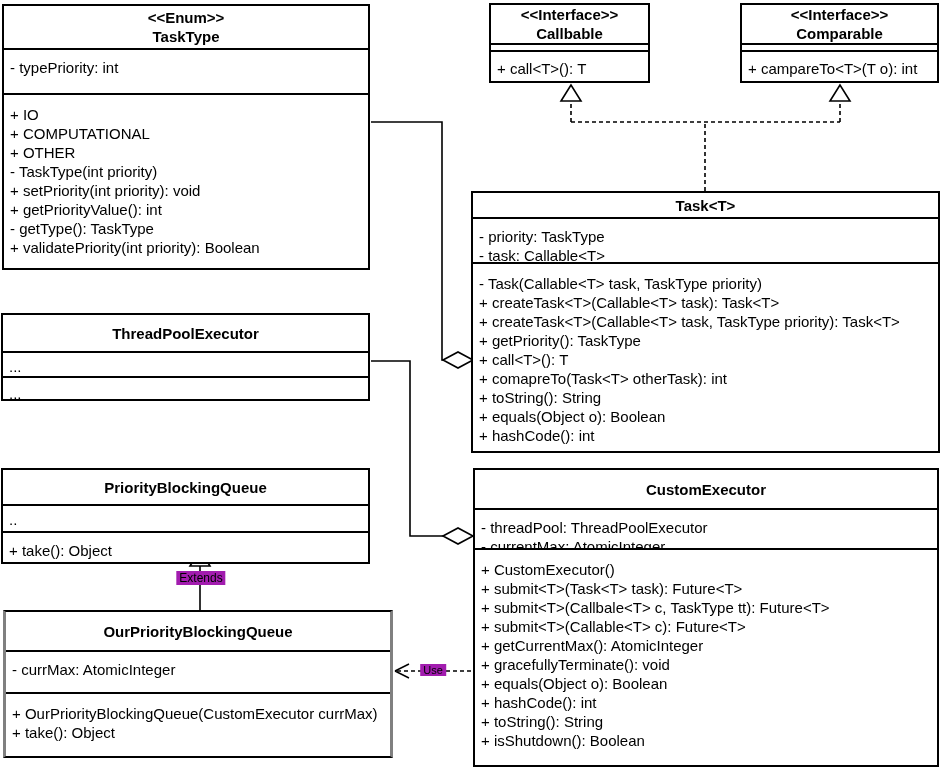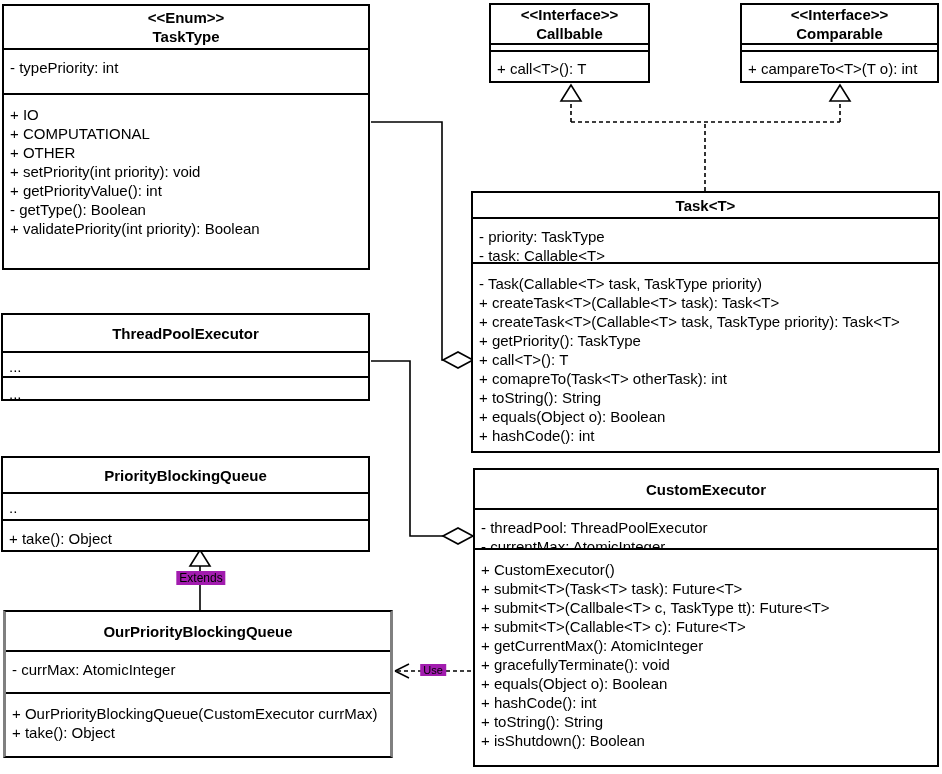--- a/index.html
+++ b/index.html
@@ -66,21 +66,21 @@
 
   .box-task       { left: 471px; top: 191px; width: 469px; height: 262px; }
   .box-task       .cb-header { height: 26px; }
   .box-task       .cb-attrs  { height: 45px; }
 
   .box-tpe        { left: 1px;   top: 313px; width: 369px; height: 88px; }
   .box-tpe        .cb-header { height: 38px; }
   .box-tpe        .cb-attrs  { height: 25px; padding-top: 4px; }
   .box-tpe        .cb-methods { padding-top: 6px; }
 
-  .box-pbq        { left: 1px;   top: 456px; width: 369px; height: 96px; }
+  .box-pbq        { left: 1px;   top: 468px; width: 369px; height: 96px; }
   .box-pbq        .cb-header { height: 36px; }
   .box-pbq        .cb-attrs  { height: 27px; padding-top: 4px; }
   .box-pbq        .cb-methods { padding-top: 8px; }
 
   .box-opbq       { left: 3px;   top: 610px; width: 390px; height: 148px;
                     border: 2px solid #000000;
                     border-left: 3px solid #808080;
                     border-right: 3px solid #808080; }
   .box-opbq       .cb-header { height: 40px; }
   .box-opbq       .cb-attrs  { height: 42px; }
@@ -149,23 +149,24 @@
       <div class="cb-stereotype">&lt;&lt;Enum&gt;&gt;</div>
       <div class="cb-name">TaskType</div>
     </div>
     <div class="cb-attrs">
         <div class="cb-line">- typePriority: int</div>
       </div>
     <div class="cb-methods">
         <div class="cb-line">+ IO</div>
         <div class="cb-line">+ COMPUTATIONAL</div>
         <div class="cb-line">+ OTHER</div>
+        <div class="cb-line">- TaskType(int priority)</div>
         <div class="cb-line">+ setPriority(int priority): void</div>
         <div class="cb-line">+ getPriorityValue(): int</div>
-        <div class="cb-line">- getType(): Boolean</div>
+        <div class="cb-line">- getType(): TaskType</div>
         <div class="cb-line">+ validatePriority(int priority): Boolean</div>
       </div>
   </div>
 
   <div class="class-box box-callable">
     <div class="cb-header">
       <div class="cb-stereotype">&lt;&lt;Interface&gt;&gt;</div>
       <div class="cb-name">Callbable</div>
     </div>
     <div class="cb-attrs"></div>

